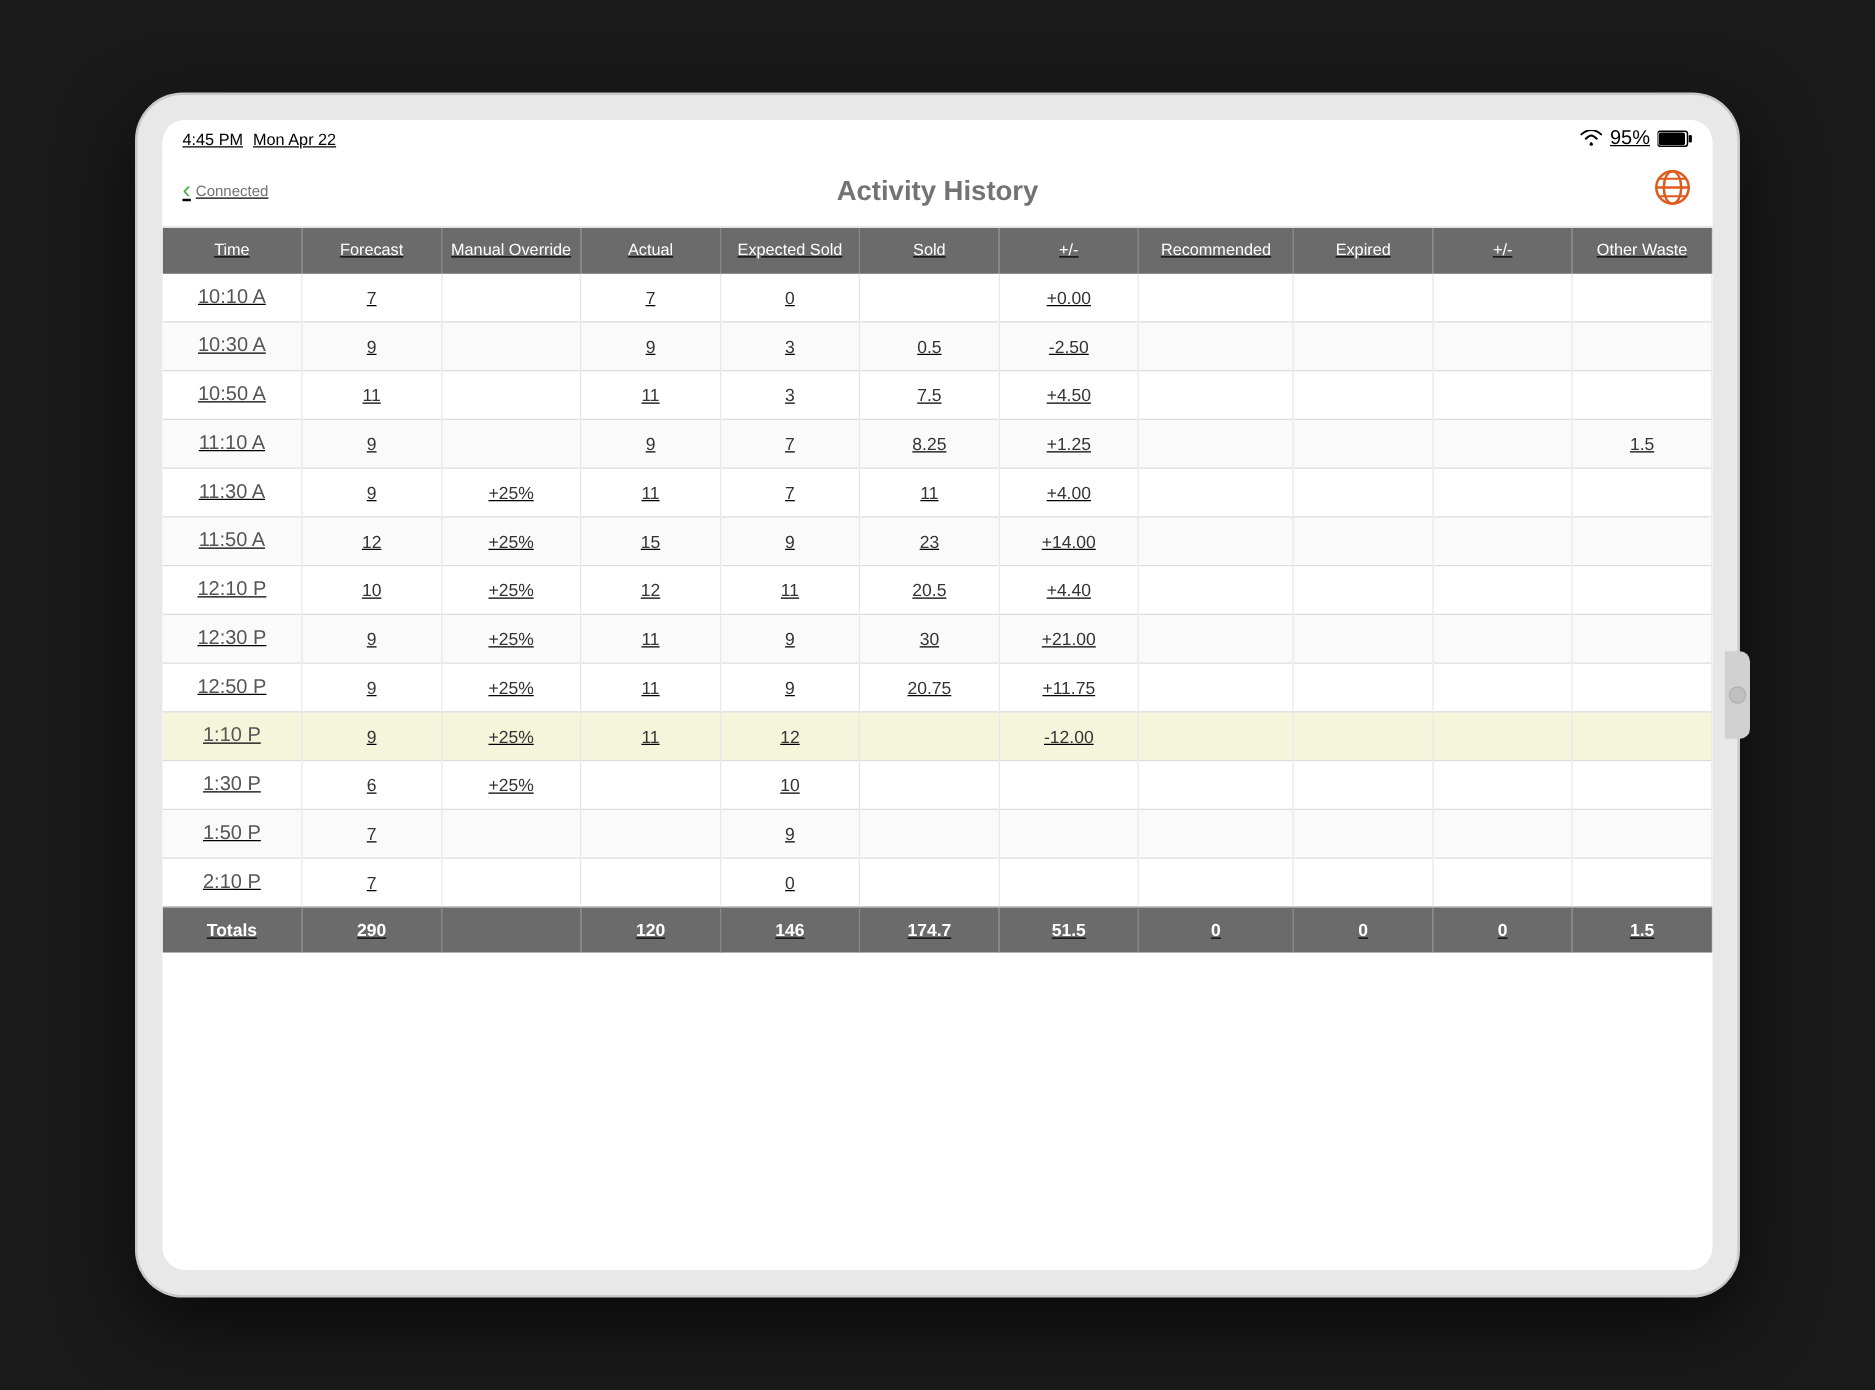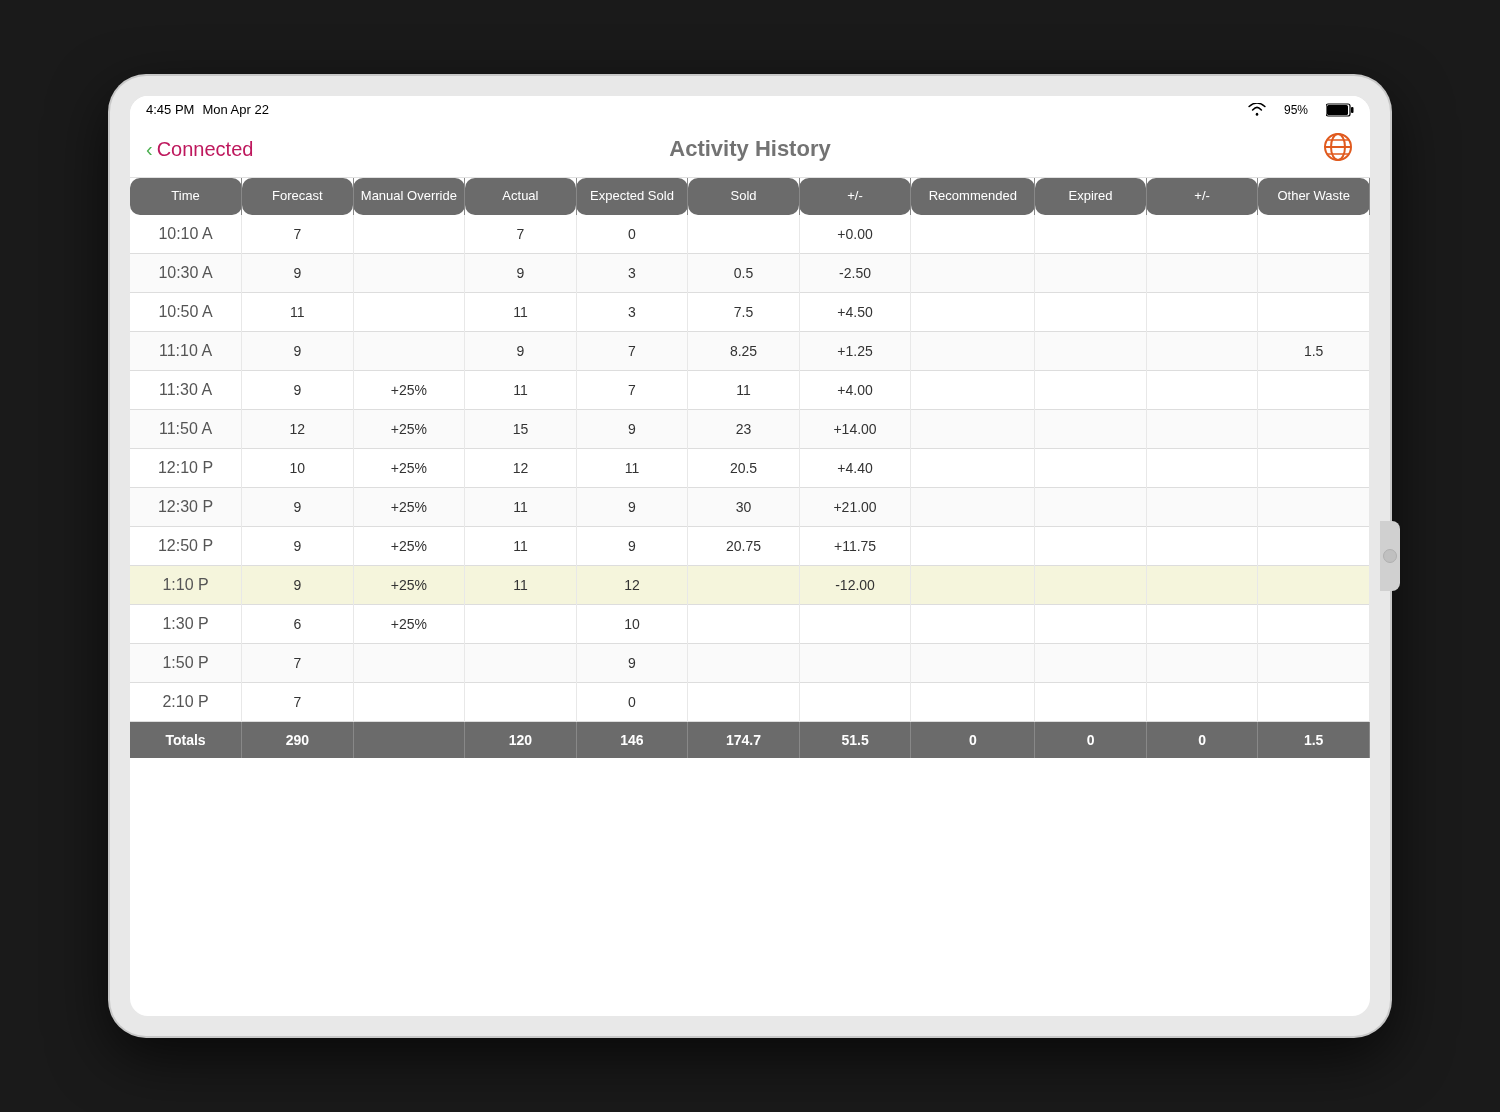--- a/index.html
+++ b/index.html
@@ -16,20 +16,21 @@
     .ipad-frame {
       width: 1280px;
       height: 960px;
       background: #e8e8e8;
       border-radius: 36px;
       padding: 20px;
       box-shadow: 0 0 0 2px #c8c8c8, 0 20px 60px rgba(0,0,0,0.7);
       position: relative;
       display: flex;
       flex-direction: column;
+      text-decoration: underline;
     }
 
     .ipad-screen {
       flex: 1;
       background: #fff;
       border-radius: 18px;
       overflow: hidden;
       display: flex;
       flex-direction: column;
     }
@@ -48,22 +49,22 @@
     }
 
     .status-left {
       display: flex;
       gap: 8px;
     }
 
     .status-right {
       display: flex;
       align-items: center;
-      gap: 18px;
-      font-size: 12px;
+      gap: 6px;
+      font-size: 16px;
     }
 
     
     .nav-bar {
       background: #fff;
       display: flex;
       justify-content: space-between;
       align-items: center;
       padding: 8px 16px 10px;
       border-bottom: 1px solid #e0e0e0;
@@ -86,21 +87,20 @@
 
     thead th {
       background: #6b6b6b;
       color: #fff;
       padding: 10px 6px;
       text-align: center;
       font-weight: 500;
       border-right: 1px solid #888;
       font-size: 13px;
       line-height: 1.3;
-      border-radius: 10px;
     }
 
     thead th:first-child {
       border-left: none;
     }
 
     tbody tr {
       border-bottom: 1px solid #ddd;
     }
 
@@ -175,21 +175,21 @@
           <rect x="0" y="1" width="24" height="12" rx="2" fill="none" stroke="#000" stroke-width="1.2"></rect>
           <rect x="1" y="2" width="21" height="10" rx="1.5" fill="#000"></rect>
           <rect x="25" y="4" width="2.5" height="6" rx="1" fill="#000"></rect>
         </svg>
       </div>
     </div>
 
     <div class="nav-bar" style="position:relative;">
       <div style="display:flex; align-items:center; gap:4px; color:#4caf50; font-size:16px; cursor:pointer;">
         <span style="font-size:20px;">‹</span>
-        <span style="color:#be185d; font-size:20px; font-weight:500;">Connected</span>
+        <span style="color:#737373; font-size:12px; font-weight:500;">Connected</span>
       </div>
       <div style="font-size:22px; font-weight:700; color:#737373; position:absolute; left:50%; transform:translateX(-50%);">Activity History</div>
       <div style="cursor:pointer;">
         
         <svg width="32" height="32" viewBox="0 0 32 32">
           <circle cx="16" cy="16" r="13" fill="none" stroke="#e05a1e" stroke-width="2"></circle>
           <ellipse cx="16" cy="16" rx="7" ry="13" fill="none" stroke="#e05a1e" stroke-width="2"></ellipse>
           <line x1="3" y1="16" x2="29" y2="16" stroke="#e05a1e" stroke-width="2"></line>
           <line x1="5" y1="9" x2="27" y2="9" stroke="#e05a1e" stroke-width="1.5"></line>
           <line x1="5" y1="23" x2="27" y2="23" stroke="#e05a1e" stroke-width="1.5"></line>

